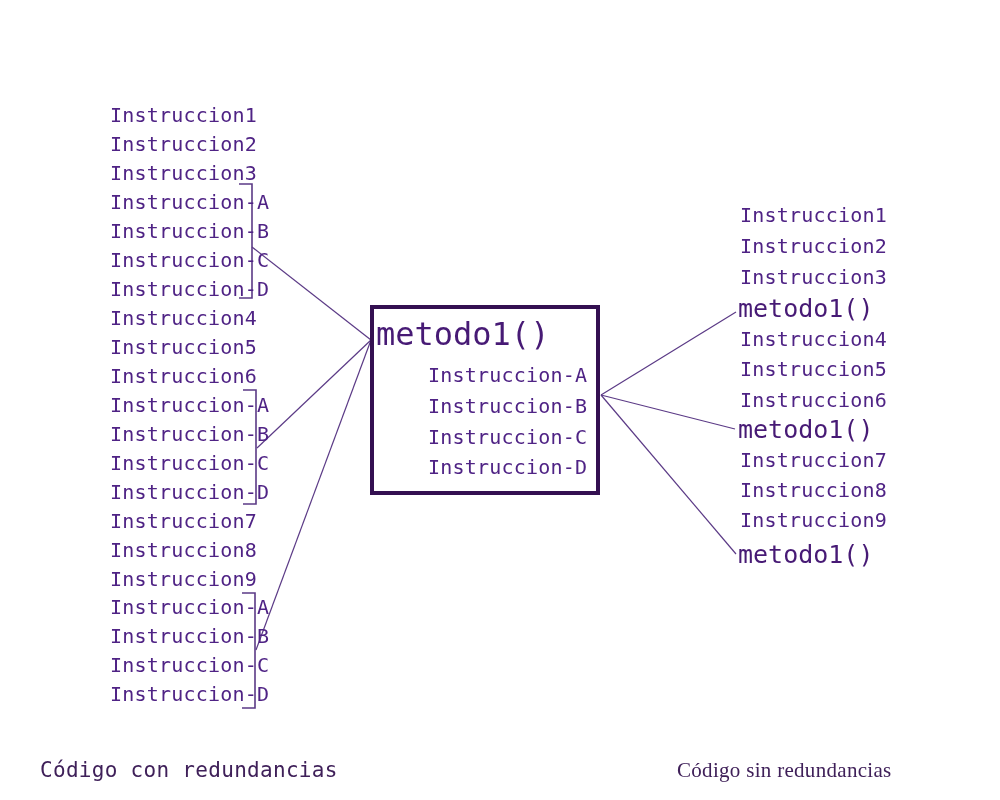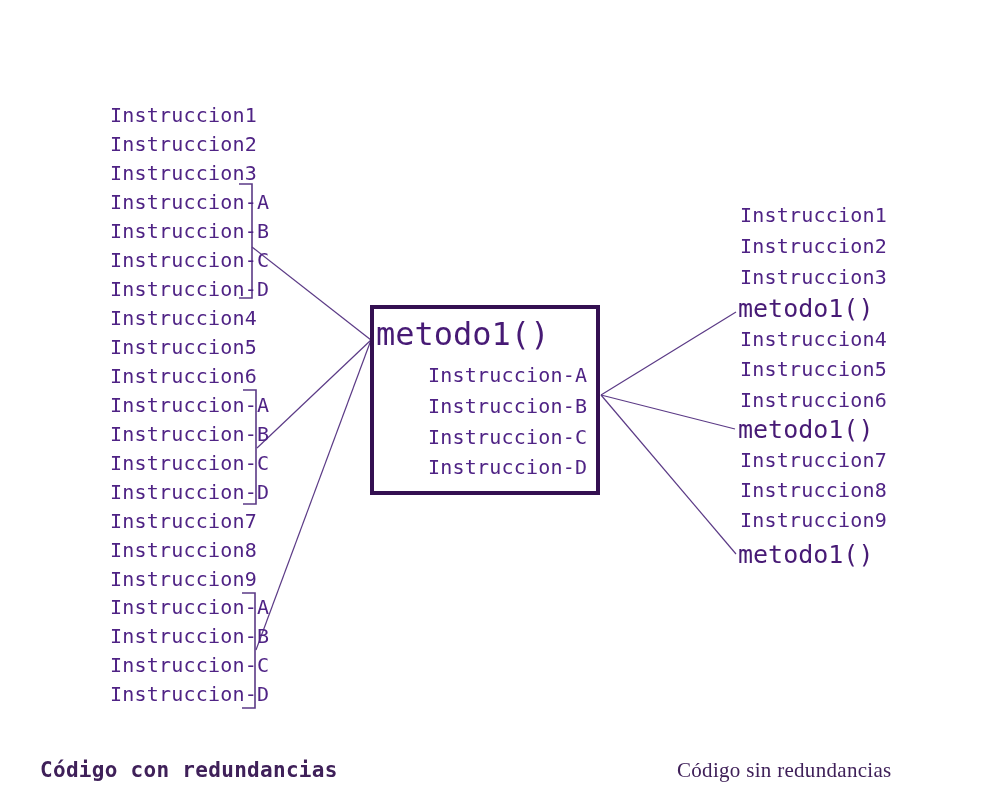--- a/index.html
+++ b/index.html
@@ -21,21 +21,21 @@
   .rm{position:absolute;left:738px;height:30px;line-height:30px;font-size:25px;
       color:var(--method);white-space:pre;}
   .method-box{position:absolute;left:370px;top:258px;width:230px;height:190px;
       border:4px solid var(--border);background:var(--bg);}
   .box-title{position:absolute;left:376px;top:268px;height:38px;line-height:38px;
       font-size:32px;color:var(--method);white-space:pre;}
   .bi{position:absolute;left:428px;height:26px;line-height:26px;font-size:20px;
       color:var(--text);white-space:pre;letter-spacing:0.2px;}
   .caption{position:absolute;top:709px;height:28px;line-height:28px;font-size:21px;
       color:var(--caption);white-space:pre;letter-spacing:0.3px;}
-  .caption.left{left:40px;font-weight:bold;}
+  .caption.left{left:40px;}
   .caption.right{left:677px;font-family:Liberation Serif, serif;}
 </style>
 </head>
 <body>
 
 <div class="canvas">
 
   <svg class="connector-layer" viewBox="0 0 1000 800" xmlns="http://www.w3.org/2000/svg">
 
     <path d="M239,137 L252,137 L252,251 L239,251" fill="none" stroke="#5b3a86" stroke-width="1.6"></path>

